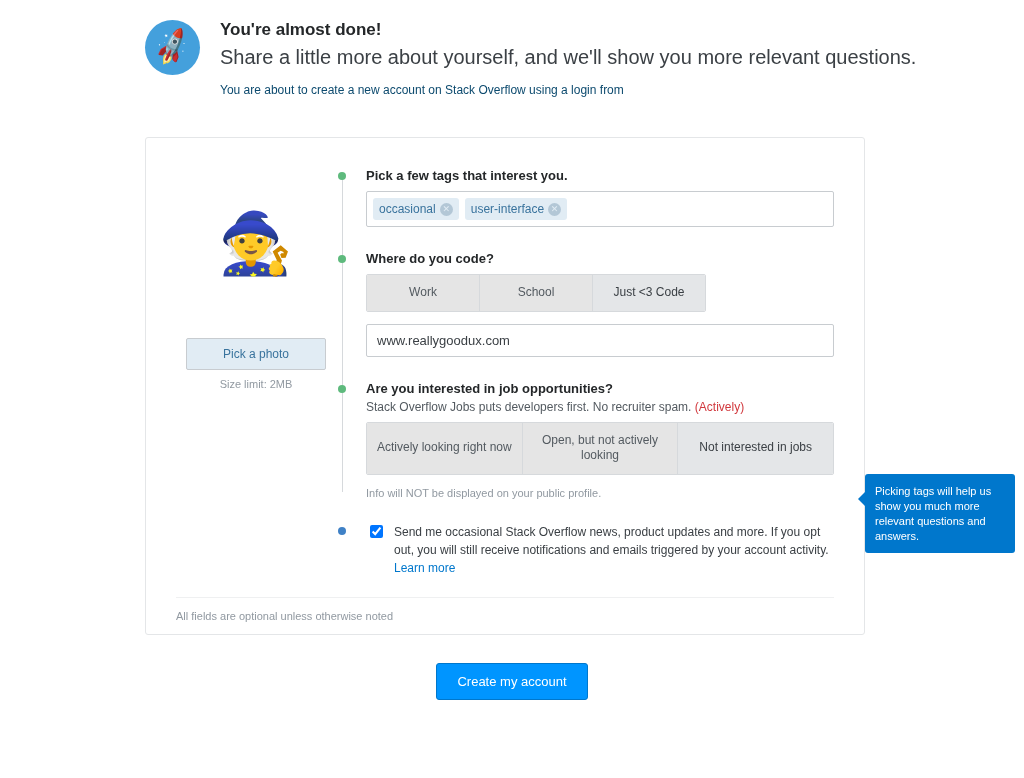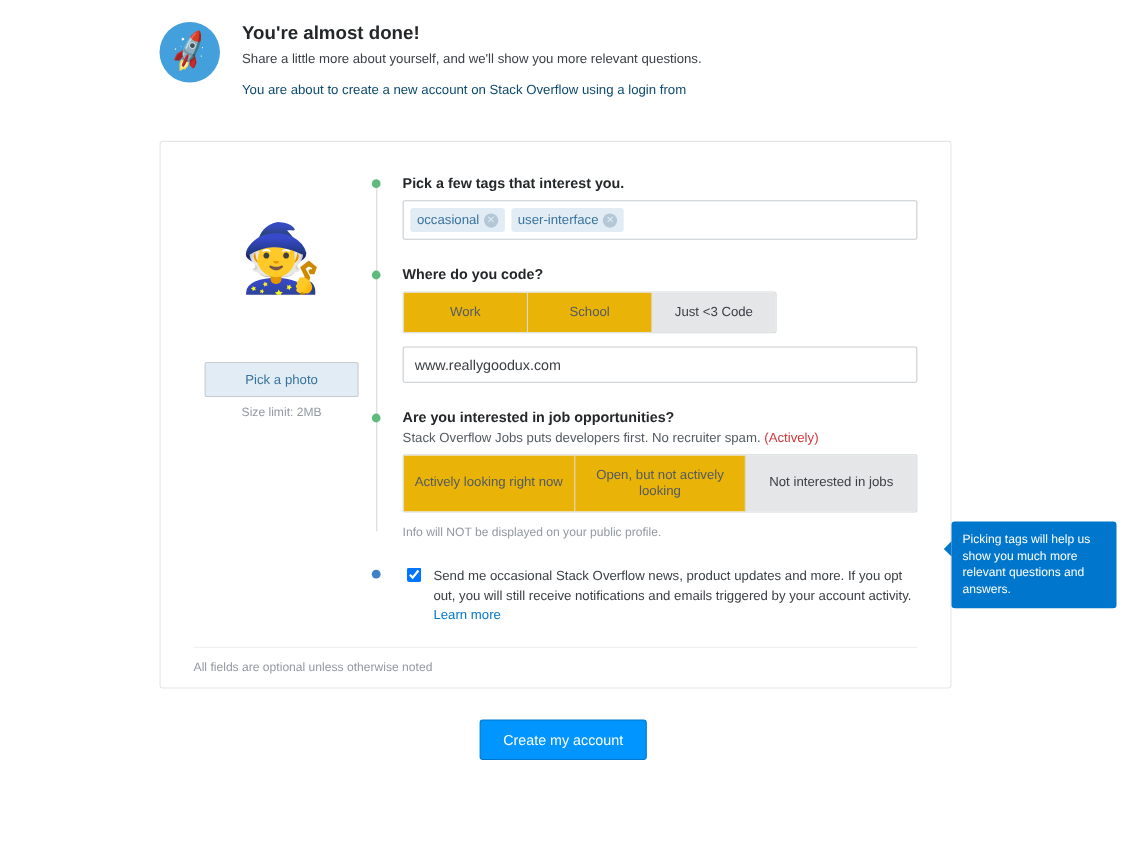--- a/index.html
+++ b/index.html
@@ -38,21 +38,21 @@
     line-height: 1;
   }
   .intro-text h2 {
     margin: 0 0 6px 0;
     font-size: 17px;
     font-weight: 600;
     color: #242729;
   }
   .intro-text p {
     margin: 0 0 14px 0;
-    font-size: 12px;
+    font-size: 20px;
     color: #3b4045;
   }
   .intro-text .sub {
     font-size: 12px;
     color: #0c4a6e;
   }
 
   .card {
     border: 1px solid #e4e6e8;
     border-radius: 3px;
@@ -175,21 +175,21 @@
     display: flex;
     border: 1px solid #d6d9dc;
     border-radius: 2px;
     overflow: hidden;
     margin-bottom: 12px;
   }
   .seg.full { width: 100%; }
   .seg.partial { width: 340px; }
   .seg button {
     flex: 1;
-    background: #eab308;
+    background: #e5e5e5;
     border: none;
     border-right: 1px solid #d6d9dc;
     padding: 10px 6px;
     font-size: 12px;
     color: #535a60;
     cursor: pointer;
     line-height: 1.3;
   }
   .seg button:last-child { border-right: none; }
   .seg button.sel { background: #e4e6e8; color: #3b4045; }

